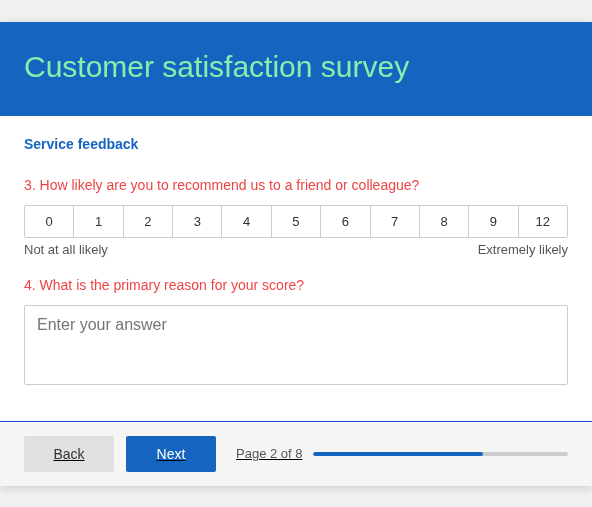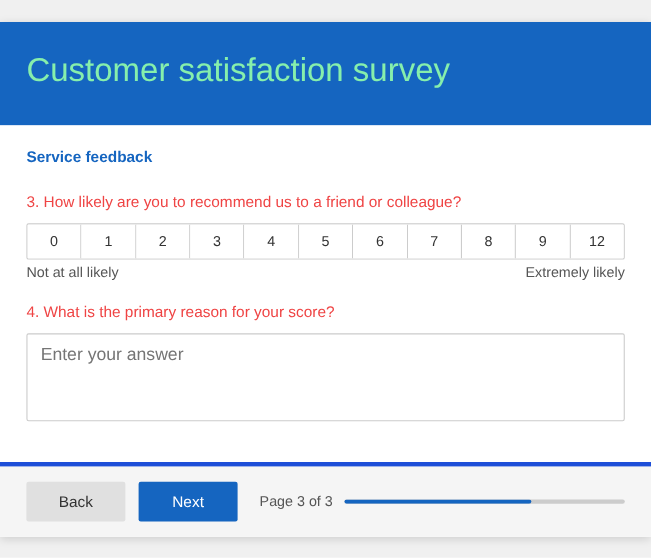--- a/index.html
+++ b/index.html
@@ -106,21 +106,22 @@
       resize: none;
       outline: none;
     }
 
     .survey-footer {
       background: #f5f5f5;
       padding: 14px 24px;
       display: flex;
       align-items: center;
       gap: 12px;
-      border-top: 4px solid #1d4ed8;
+      border-top: 1px solid #1d4ed8;
+      text-decoration: underline;
     }
 
     .btn-back {
       background: #e0e0e0;
       color: #333;
       border: none;
       padding: 10px 28px;
       font-size: 14px;
       cursor: pointer;
       border-radius: 2px;
@@ -205,20 +206,20 @@
       <div class="question-label">4. What is the primary reason for your score?</div>
       <textarea class="answer-textarea" placeholder="Enter your answer" style=""></textarea>
     </div>
 
   </div>
 
   <div class="survey-footer">
     <button class="btn-back">Back</button>
     <button class="btn-next">Next</button>
     <div class="page-indicator">
-      <span class="page-indicator-text">Page 3 of 3</span>
+      <span class="page-indicator-text">Page 2 of 8</span>
       <div class="progress-bar-track">
         <div class="progress-bar-fill" style="width: 66.6%;"></div>
       </div>
     </div>
   </div>
 
 </div>
 
 </body></html>

